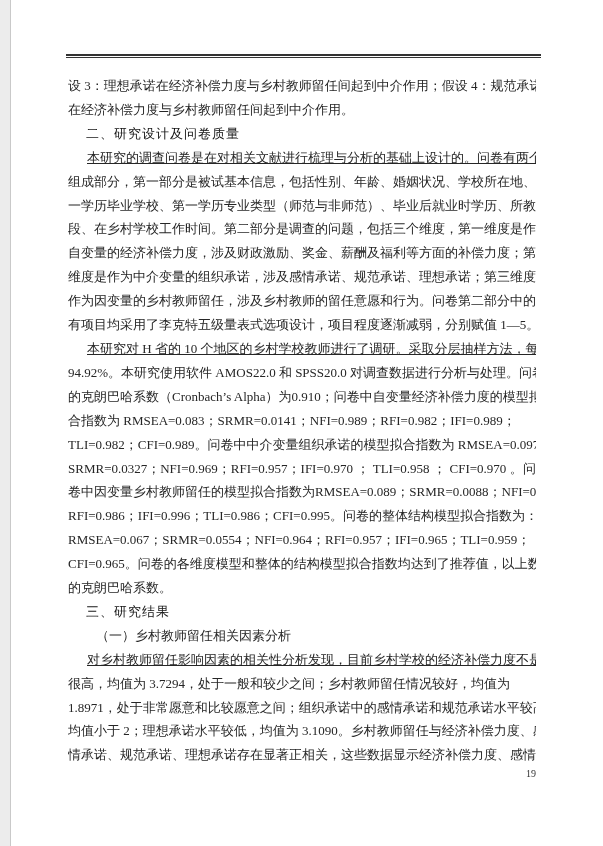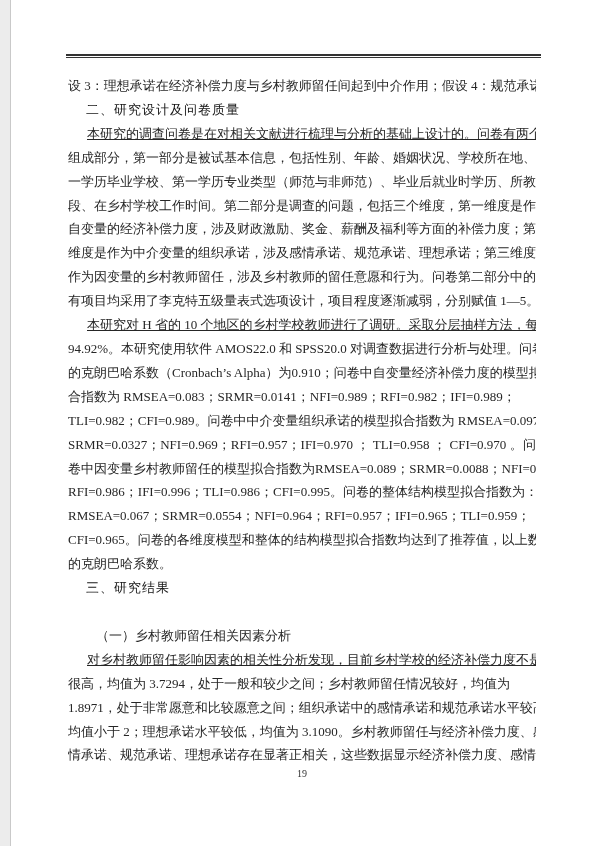--- a/index.html
+++ b/index.html
@@ -52,38 +52,38 @@
   }
   .heading {
     font-family: "Liberation Sans", "DejaVu Sans", sans-serif;
     font-weight: normal;
     color: #141414;
     text-indent: 18px;
     letter-spacing: 1px;
   }
   .subheading {
     text-indent: 28px;
-    margin-top: 24px;
   }
   .page-number {
     width: 468px;
     margin-left: 57px;
     margin-top: 1px;
-    text-align: center;
+    text-align: right;
     font-size: 10px;
     color: #333333;
   }
 </style>
 </head>
 <body>
 
 <div class="page">
   <div class="header-rule"></div>
   <main class="content">
       <div class="line flush">设 3：理想承诺在经济补偿力度与乡村教师留任间起到中介作用；假设 4：规范承诺</div>
+      <div class="line">在经济补偿力度与乡村教师留任间起到中介作用。</div>
       <div class="line heading">二、研究设计及问卷质量</div>
       <div class="line flush first">本研究的调查问卷是在对相关文献进行梳理与分析的基础上设计的。问卷有两个</div>
       <div class="line flush">组成部分，第一部分是被试基本信息，包括性别、年龄、婚姻状况、学校所在地、第</div>
       <div class="line flush">一学历毕业学校、第一学历专业类型（师范与非师范）、毕业后就业时学历、所教学</div>
       <div class="line flush">段、在乡村学校工作时间。第二部分是调查的问题，包括三个维度，第一维度是作为</div>
       <div class="line flush">自变量的经济补偿力度，涉及财政激励、奖金、薪酬及福利等方面的补偿力度；第二</div>
       <div class="line flush">维度是作为中介变量的组织承诺，涉及感情承诺、规范承诺、理想承诺；第三维度是</div>
       <div class="line flush">作为因变量的乡村教师留任，涉及乡村教师的留任意愿和行为。问卷第二部分中的所</div>
       <div class="line">有项目均采用了李克特五级量表式选项设计，项目程度逐渐减弱，分别赋值 1—5。</div>
       <div class="line flush first">本研究对 H 省的 10 个地区的乡村学校教师进行了调研。采取分层抽样方法，每</div>

